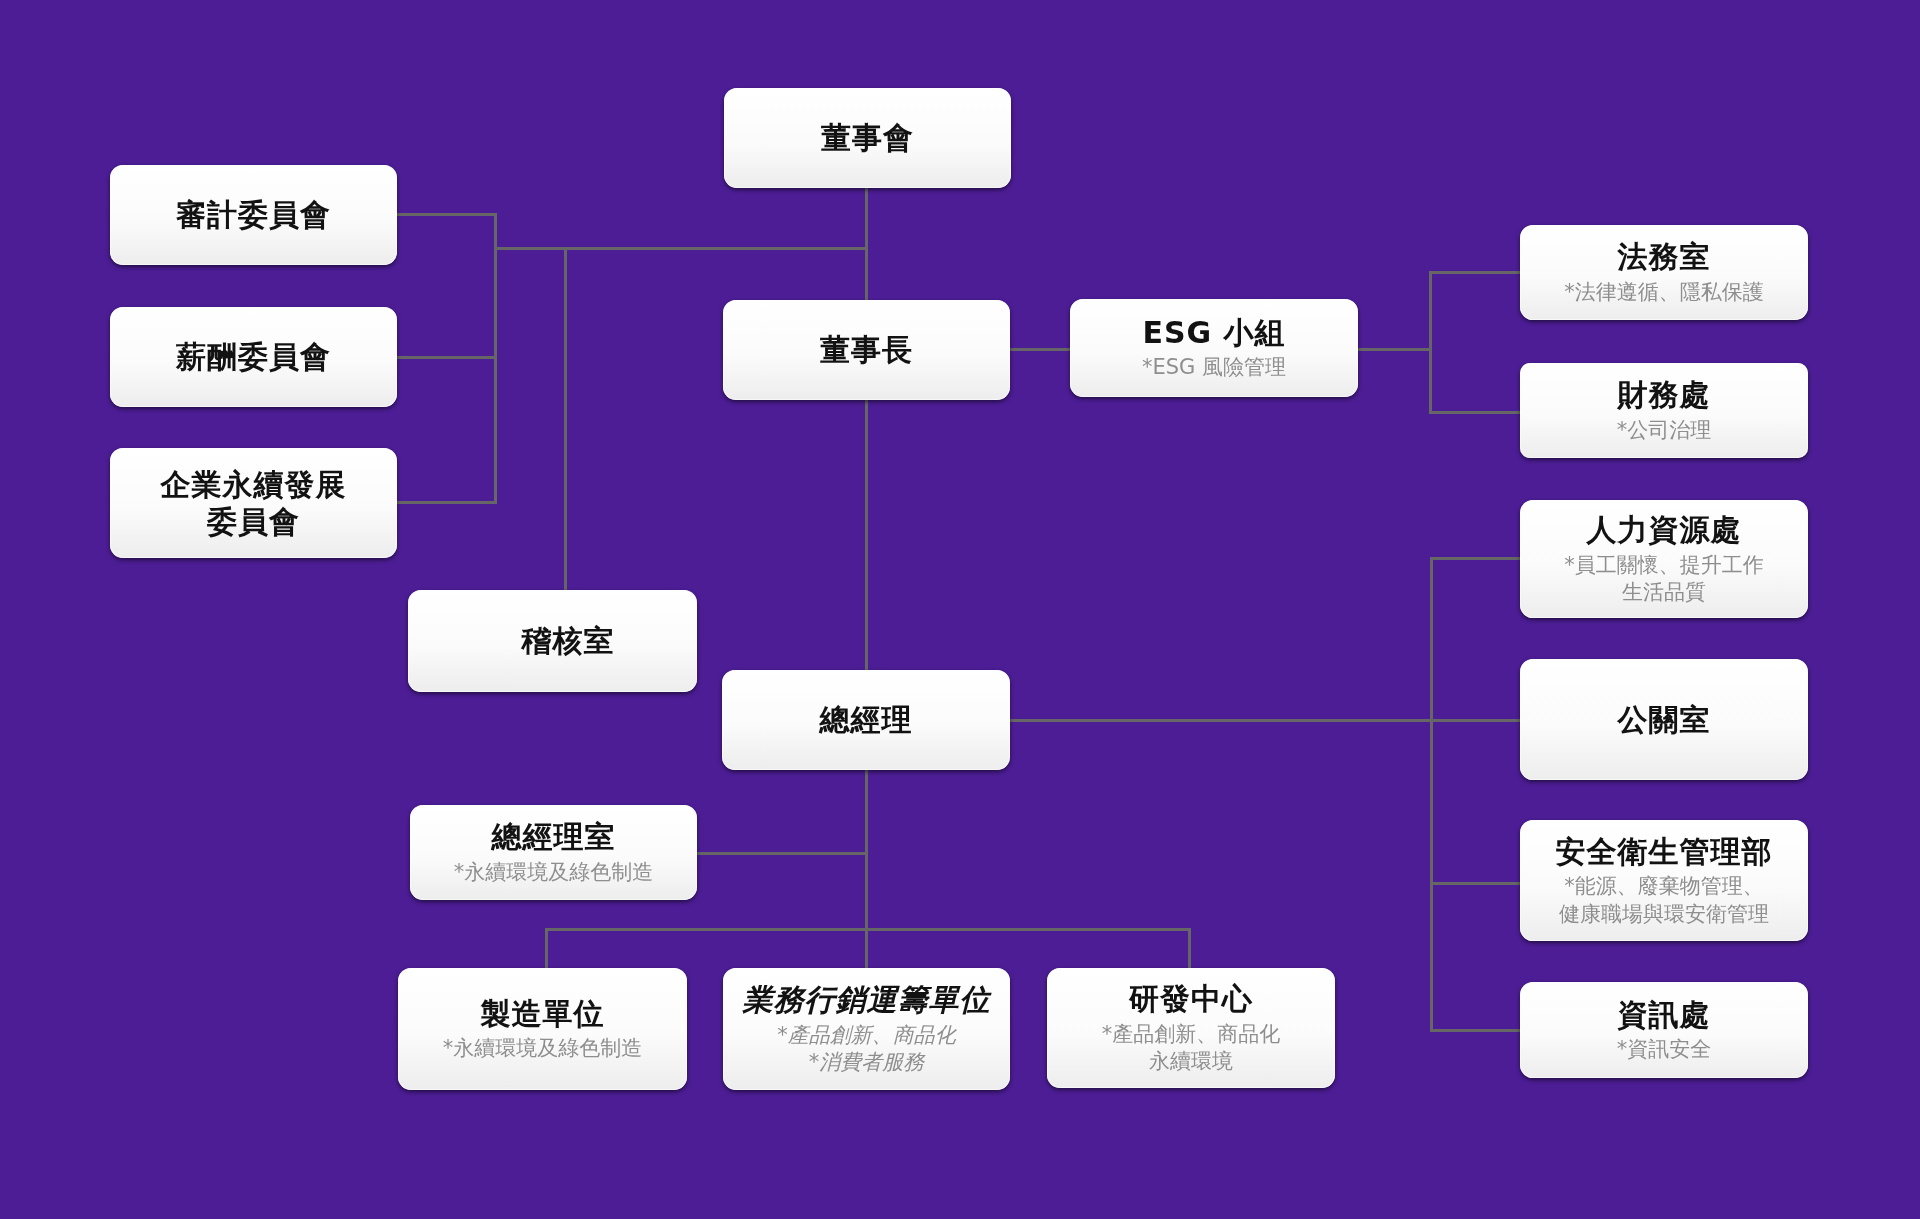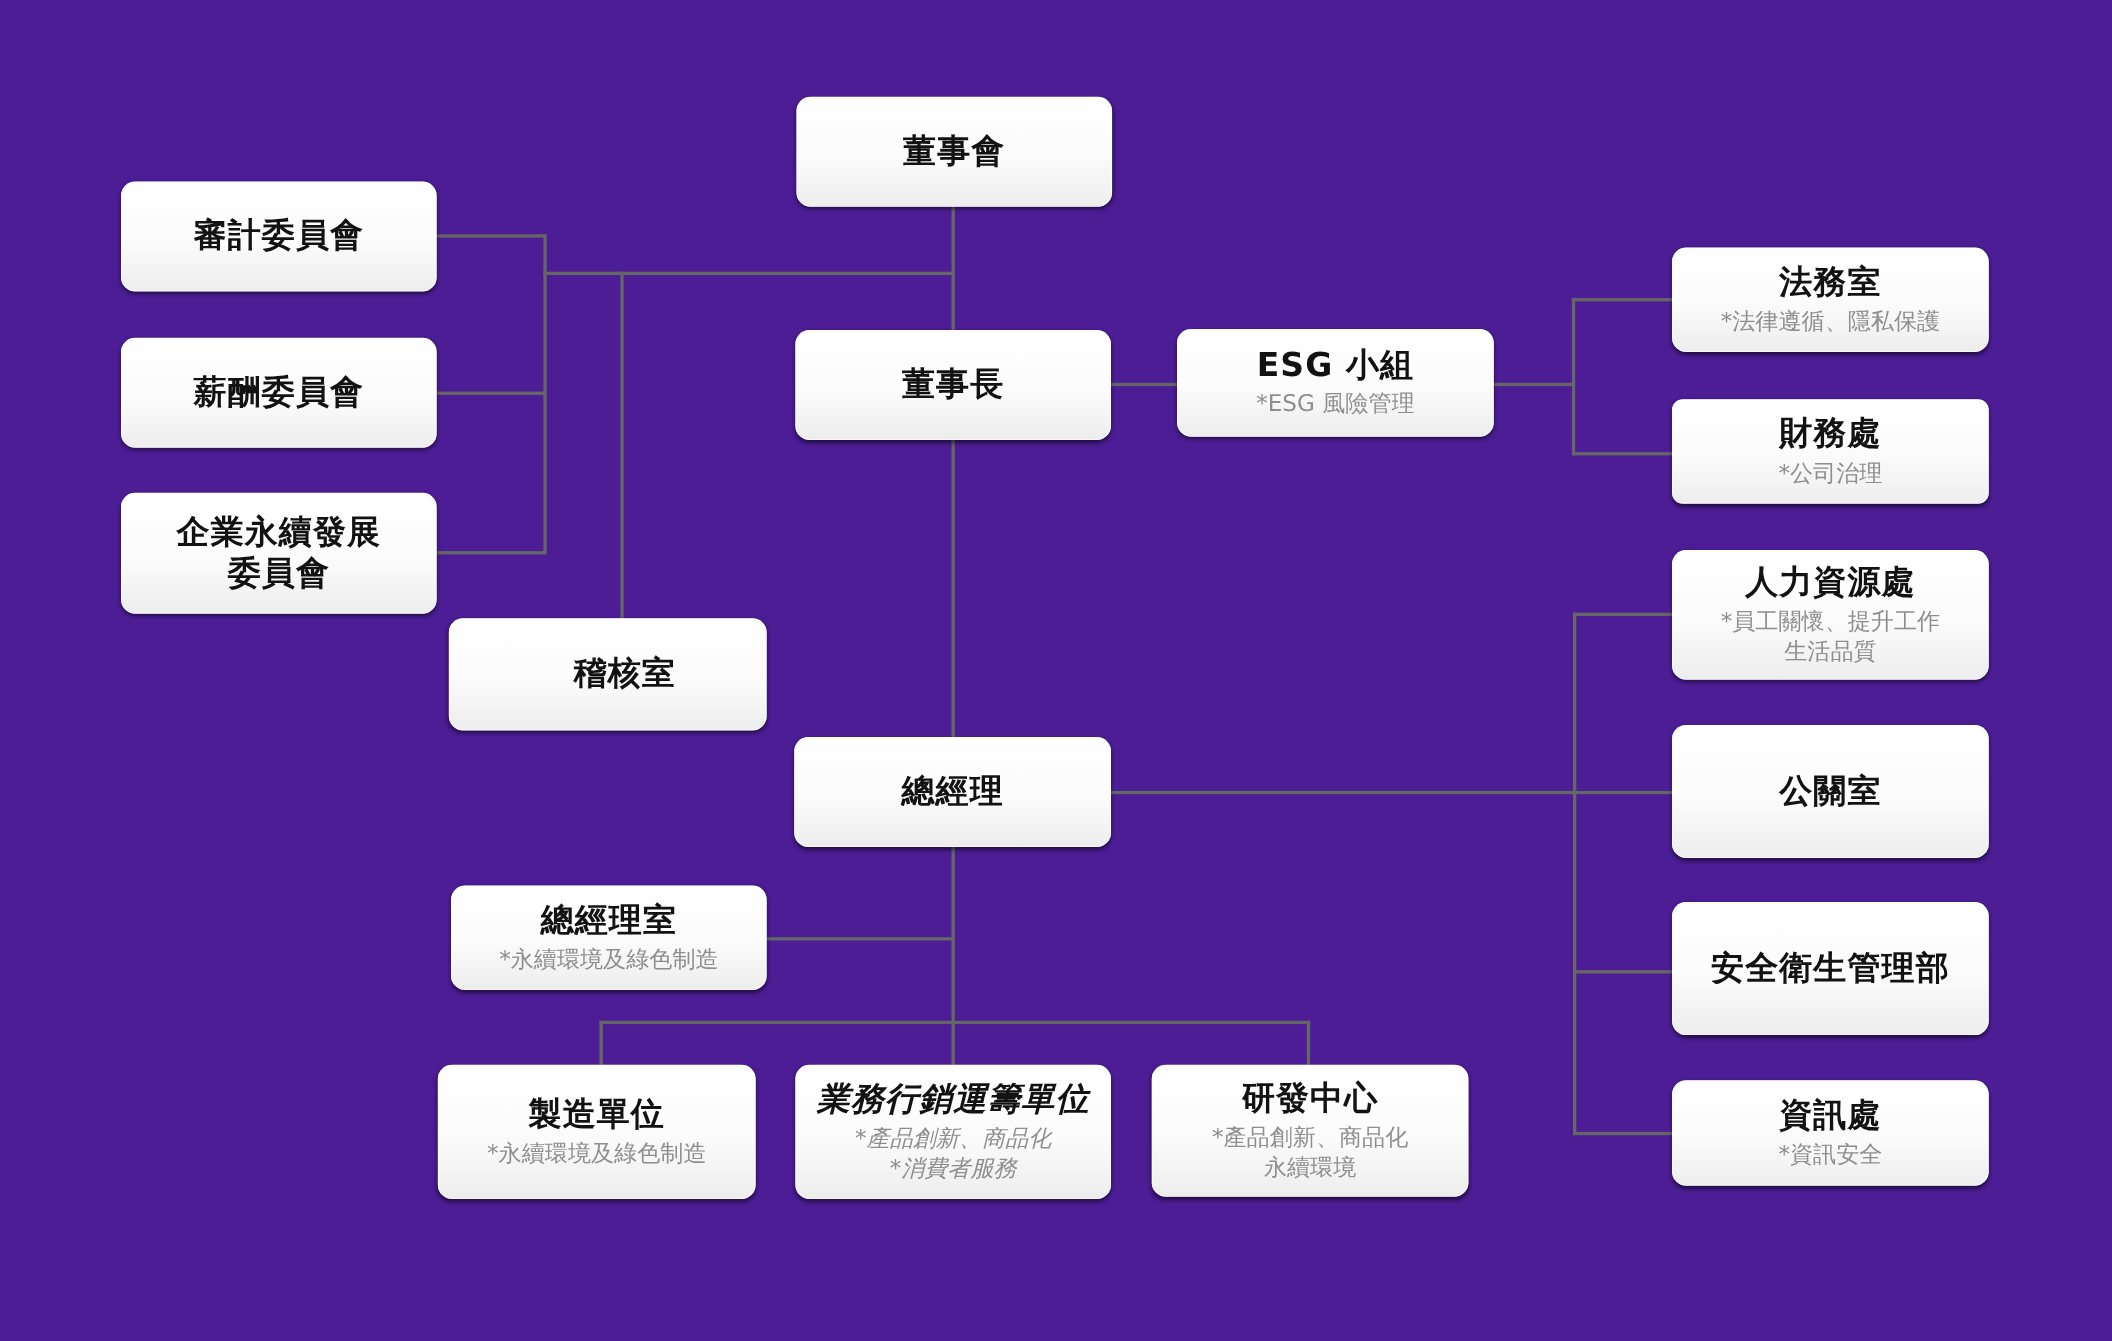--- a/index.html
+++ b/index.html
@@ -47,21 +47,21 @@
   }
   
   #n-board                    {left:724px;  top:88px;  width:287px; height:100px;}
   #n-audit-committee          {left:110px;  top:165px; width:287px; height:100px;}
   #n-compensation-committee   {left:110px;  top:307px; width:287px; height:100px;}
   #n-sustainability-committee {left:110px;  top:448px; width:287px; height:110px;}
   #n-chairman                 {left:723px;  top:300px; width:287px; height:100px;}
   #n-esg-team                 {left:1070px; top:299px; width:288px; height:98px;}
   #n-legal-office             {left:1520px; top:225px; width:288px; height:95px;}
   #n-finance-division         {left:1520px; top:363px; width:288px; height:95px;border-radius:10px;}
-  #n-audit-office             {left:408px;  top:562px; width:289px; height:102px;padding-left:31px;}
+  #n-audit-office             {left:408px;  top:590px; width:289px; height:102px;padding-left:31px;}
   #n-general-manager          {left:722px;  top:670px; width:288px; height:100px;}
   #n-gm-office                {left:410px;  top:805px; width:287px; height:95px;}
   #n-manufacturing            {left:398px;  top:968px; width:289px; height:122px;}
   #n-sales-marketing          {left:723px;  top:968px; width:287px; height:122px;font-style:italic;}
   #n-rd-center                {left:1047px; top:968px; width:288px; height:120px;}
   #n-hr-division              {left:1520px; top:500px; width:288px; height:118px;}
   #n-pr-office                {left:1520px; top:659px; width:288px; height:121px;}
   #n-safety-health            {left:1520px; top:820px; width:288px; height:121px;}
   #n-it-division              {left:1520px; top:982px; width:288px; height:96px;}
   
@@ -196,20 +196,22 @@
     <div class="subtitle">*員工關懷、提升工作
 生活品質</div>
   </div>
 
   <div class="node" id="n-pr-office">
     <div class="title">公關室</div>
   </div>
 
   <div class="node" id="n-safety-health">
     <div class="title">安全衛生管理部</div>
+    <div class="subtitle">*能源、廢棄物管理、
+健康職場與環安衛管理</div>
   </div>
 
   <div class="node" id="n-it-division">
     <div class="title">資訊處</div>
     <div class="subtitle">*資訊安全</div>
   </div>
 
 </div>
 
 </body></html>

